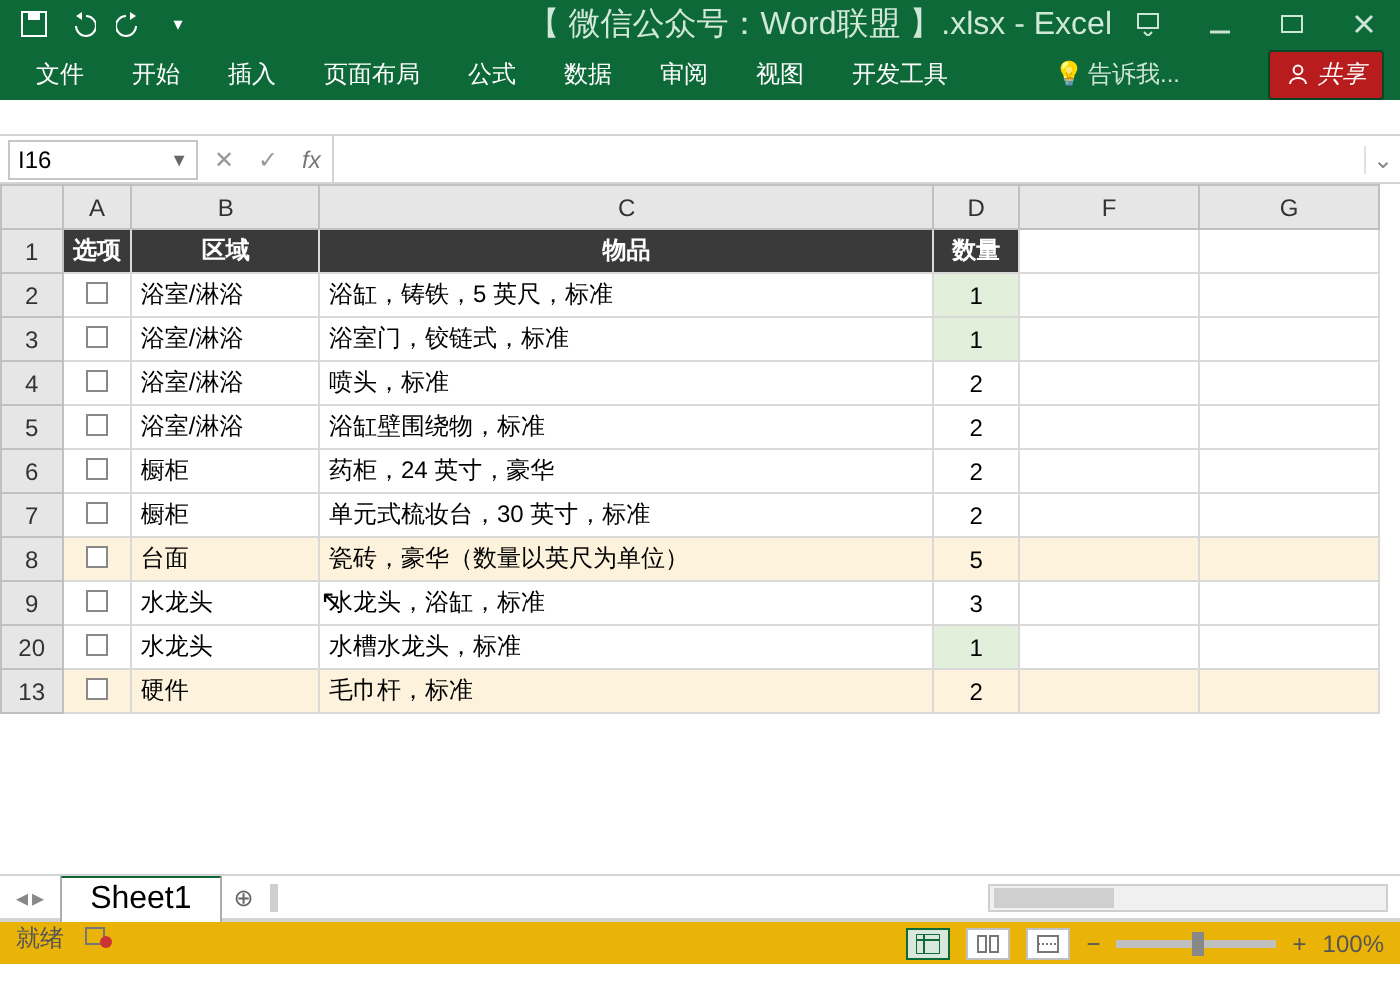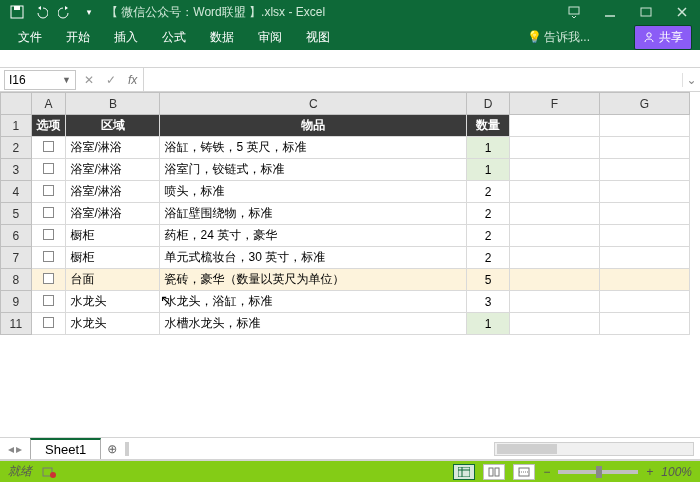--- a/index.html
+++ b/index.html
@@ -2,37 +2,37 @@
 <html><head>
 <meta charset="utf-8">
 <style>
 * { margin: 0; padding: 0; box-sizing: border-box; font-family: "Microsoft YaHei", Arial, sans-serif; }
 body { background: #fff; width: 700px; height: 500px; overflow: hidden; font-size: 12px; }
 
 
 .titlebar { background: #0e6938; height: 24px; display: flex; align-items: center; color: #fff; }
 .qat { display: flex; gap: 2px; padding: 0 6px; }
 .qat .btn { width: 22px; height: 22px; display: flex; align-items: center; justify-content: center; color: #fff; }
-.title-center { flex: 1; text-align: left; color: #d0e8d8; font-size: 12px; }
+.title-center { flex: 1; text-align: right; color: #d0e8d8; font-size: 16px; }
 .winctrl { display: flex; }
 .winctrl .btn { width: 36px; height: 24px; display: flex; align-items: center; justify-content: center; color: #cde5d6; }
 
 
 .ribbon { background: #0e6938; height: 26px; display: flex; align-items: center; padding: 0 8px; gap: 4px; }
 .ribbon .tab { color: #fff; padding: 4px 10px; border-radius: 2px 2px 0 0; cursor: pointer; }
 .ribbon .tell { margin-left: auto; color: #cde5d6; display: flex; align-items: center; gap: 2px;}
 .ribbon .login { color: #fff; padding: 0 6px; margin-top: 47px; }
-.ribbon .share { background: #8b5cf6; padding: 3px 8px; color: #fff; display: flex; align-items: center; gap: 4px; border: 1px solid #074525; border-radius: 2px;}
+.ribbon .share { background: #b91c1c; padding: 3px 8px; color: #fff; display: flex; align-items: center; gap: 4px; border: 1px solid #074525; border-radius: 2px; font-style: italic;}
 
 
 .ribbon-edge { height: 18px; background: #fff; border-bottom: 1px solid #d4d4d4; }
 
 
 .fbar { display: flex; align-items: center; border-bottom: 1px solid #d4d4d4; background: #fff; height: 24px; }
-.namebox { width: 72px; border: 1px solid #c6c6c6; margin: 2px 2px 2px 4px; height: 20px; display: flex; align-items: center; padding: 0 4px; background: #fff; justify-content: space-between;}
+.namebox { width: 95px; border: 1px solid #c6c6c6; margin: 2px 2px 2px 4px; height: 20px; display: flex; align-items: center; padding: 0 4px; background: #fff; justify-content: space-between;}
 .namebox .dd { color: #666; font-size: 9px;}
 .fbar .fx-btn { padding: 0 6px; color: #777; }
 .fbar .grp { width: 22px; text-align: center; color: #999; }
 .fbar input.formula { flex: 1; border: none; border-left: 1px solid #d4d4d4; height: 100%; padding: 0 6px; outline: none; }
 .fbar .expand { width: 18px; text-align: center; color: #888; border-left: 1px solid #e0e0e0;}
 
 
 .grid-wrap { position: relative; height: 346px; border-bottom: 1px solid #d4d4d4; overflow: hidden; }
 table.grid { border-collapse: collapse; table-layout: fixed; width: 690px; }
 .grid th, .grid td { border: 1px solid #d9d9d9; height: 22px; padding: 0 4px; overflow: hidden; white-space: nowrap; }
@@ -45,28 +45,28 @@
 .col-A{width:34px;} .col-B{width:92px;} .col-C{width:300px;} .col-D{width:42px;} .col-F{width:88px;} .col-G{width:88px;}
 .num { text-align:center; }
 .hi-yel td { background: #fdf3dc; }
 .hi-grn td.dcol { background: #e2efda; }
 td.dcol{ text-align:center;}
 .cursor-arrow{ position:absolute; left:160px; top:200px; font-size:14px; color:#000; pointer-events:none;}
 
 
 .sheetbar { display: flex; align-items: center; height: 22px; border-bottom: 1px solid #d4d4d4; background: #fff; }
 .sheetbar .nav { display:flex; gap:2px; padding:0 8px; color:#888;}
-.sheetbar .stab { border:1px solid #aeaeae; border-bottom:none; padding:2px 14px; background:#fff; font-size:13px; border-top:2px solid #0e6938;}
+.sheetbar .stab { border:1px solid #aeaeae; border-bottom:none; padding:2px 14px; background:#fff; font-size:16px; border-top:2px solid #0e6938;}
 .sheetbar .add { width:22px; text-align:center; color:#666; border:1px solid transparent;}
 .sheetbar .hscroll { margin-left:auto; width:200px; height:14px; background:#f0f0f0; border:1px solid #cfcfcf; position:relative; margin-right:6px;}
 .sheetbar .hscroll .thumb{ position:absolute; left:2px; top:1px; width:60px; height:10px; background:#cfcfcf;}
 .sheetbar .sep{ width:4px; height:14px; background:#cfcfcf; margin:0 2px;}
 
 
-.status { display:flex; align-items:center; height:22px; background:#84cc16; border-top:1px solid #d4d4d4; padding:0 8px; color:#555; gap:10px;font-style:italic;}
+.status { display:flex; height:22px; background:#eab308; border-top:1px solid #d4d4d4; padding:0 8px; color:#555; gap:10px;}
 .status .right{ margin-left:auto; display:flex; align-items:center; gap:8px;}
 .status .viewbtn{ width:22px; height:16px; border:1px solid #c0c0c0; display:flex; align-items:center; justify-content:center; background:#fff;}
 .status .viewbtn.active{ background:#d8e8dd; border-color:#0e6938;}
 .slider{ width:80px; height:4px; background:#c0c0c0; position:relative;}
 .slider .knob{ position:absolute; left:38px; top:-4px; width:6px; height:12px; background:#888;}
 svg{display:block;}
 </style>
 </head>
 <body>
 
@@ -115,24 +115,26 @@
           <path d="M2 2l8 8M10 2l-8 8" stroke="#cde5d6" stroke-width="1.5"></path>
         </svg>
       </div>
   </div>
 </div>
 
 <div class="ribbon">
   <div class="tab">文件</div>
   <div class="tab">开始</div>
   <div class="tab">插入</div>
+  <div class="tab">页面布局</div>
   <div class="tab">公式</div>
   <div class="tab">数据</div>
   <div class="tab">审阅</div>
   <div class="tab">视图</div>
+  <div class="tab">开发工具</div>
   <div class="tell">
       <span>💡</span>
       <span>告诉我...</span>
     </div>
   <div class="login">登录</div>
   <div class="share">
       <span>
         <svg width="12" height="12">
           <circle cx="6" cy="4" r="2.2" fill="none" stroke="#fff"></circle>
           <path d="M2 11c0-2 2-3 4-3s4 1 4 3" fill="none" stroke="#fff"></path>
@@ -253,25 +255,34 @@
         <tr>
           <th class="rowhdr">9</th>
           <td class="num"><span class="chk"></span></td>
           <td>水龙头</td>
           <td>水龙头，浴缸，标准</td>
           <td class="dcol">3</td>
           <td></td>
           <td></td>
         </tr>
         <tr class="hi-grn">
-          <th class="rowhdr">11</th>
+          <th class="rowhdr">20</th>
           <td class="num"><span class="chk"></span></td>
           <td>水龙头</td>
           <td>水槽水龙头，标准</td>
           <td class="dcol">1</td>
+          <td></td>
+          <td></td>
+        </tr>
+        <tr class="hi-yel">
+          <th class="rowhdr">13</th>
+          <td class="num"><span class="chk"></span></td>
+          <td>硬件</td>
+          <td>毛巾杆，标准</td>
+          <td class="dcol">2</td>
           <td></td>
           <td></td>
         </tr>
       </tbody>
 </table>
 <div class="cursor-arrow">↖</div>
 </div>
 
 <div class="sheetbar">
   <div class="nav">

